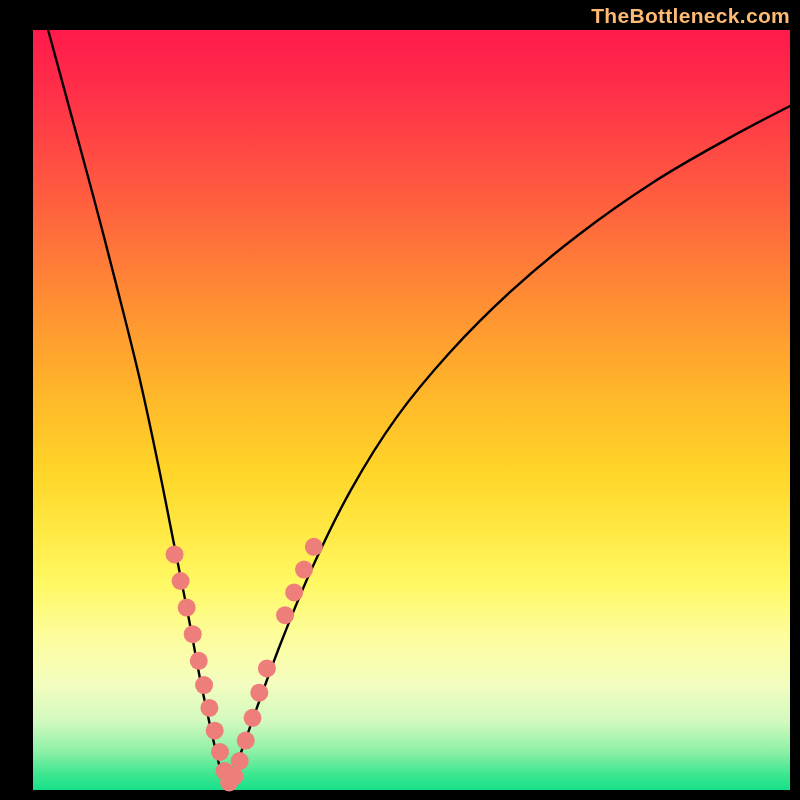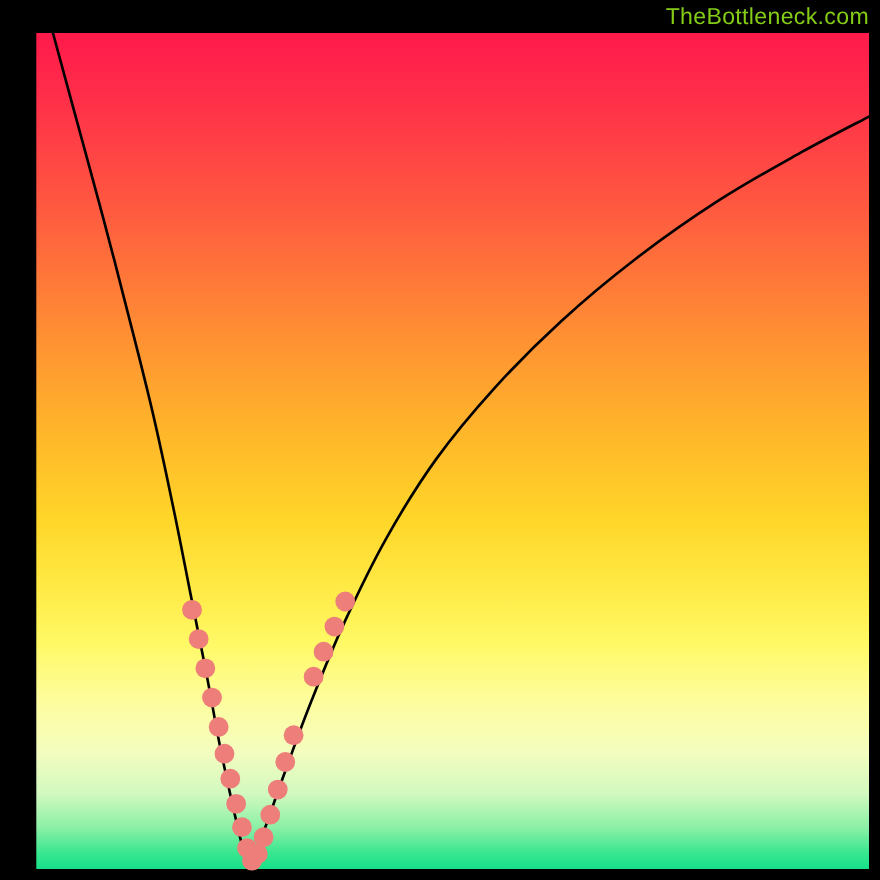--- a/index.html
+++ b/index.html
@@ -36,24 +36,24 @@
       #d2f9bf 91%,
       #8cf0a6 95%,
       #3be790 98%,
       #16e089 100%
     );
   }
   .watermark {
     position: absolute;
     top: 4px;
     right: 10px;
-    color: #84cc16;
+    color: #fdba74;
     font-size: 21px;
     letter-spacing: 0.3px;
-    font-weight: 400;
+    font-weight: 700;
     margin-left: 40px;
   }
   svg.overlay {
     position: absolute;
     left: 0;
     top: 0;
   }
 </style>
 </head>
 <body>

